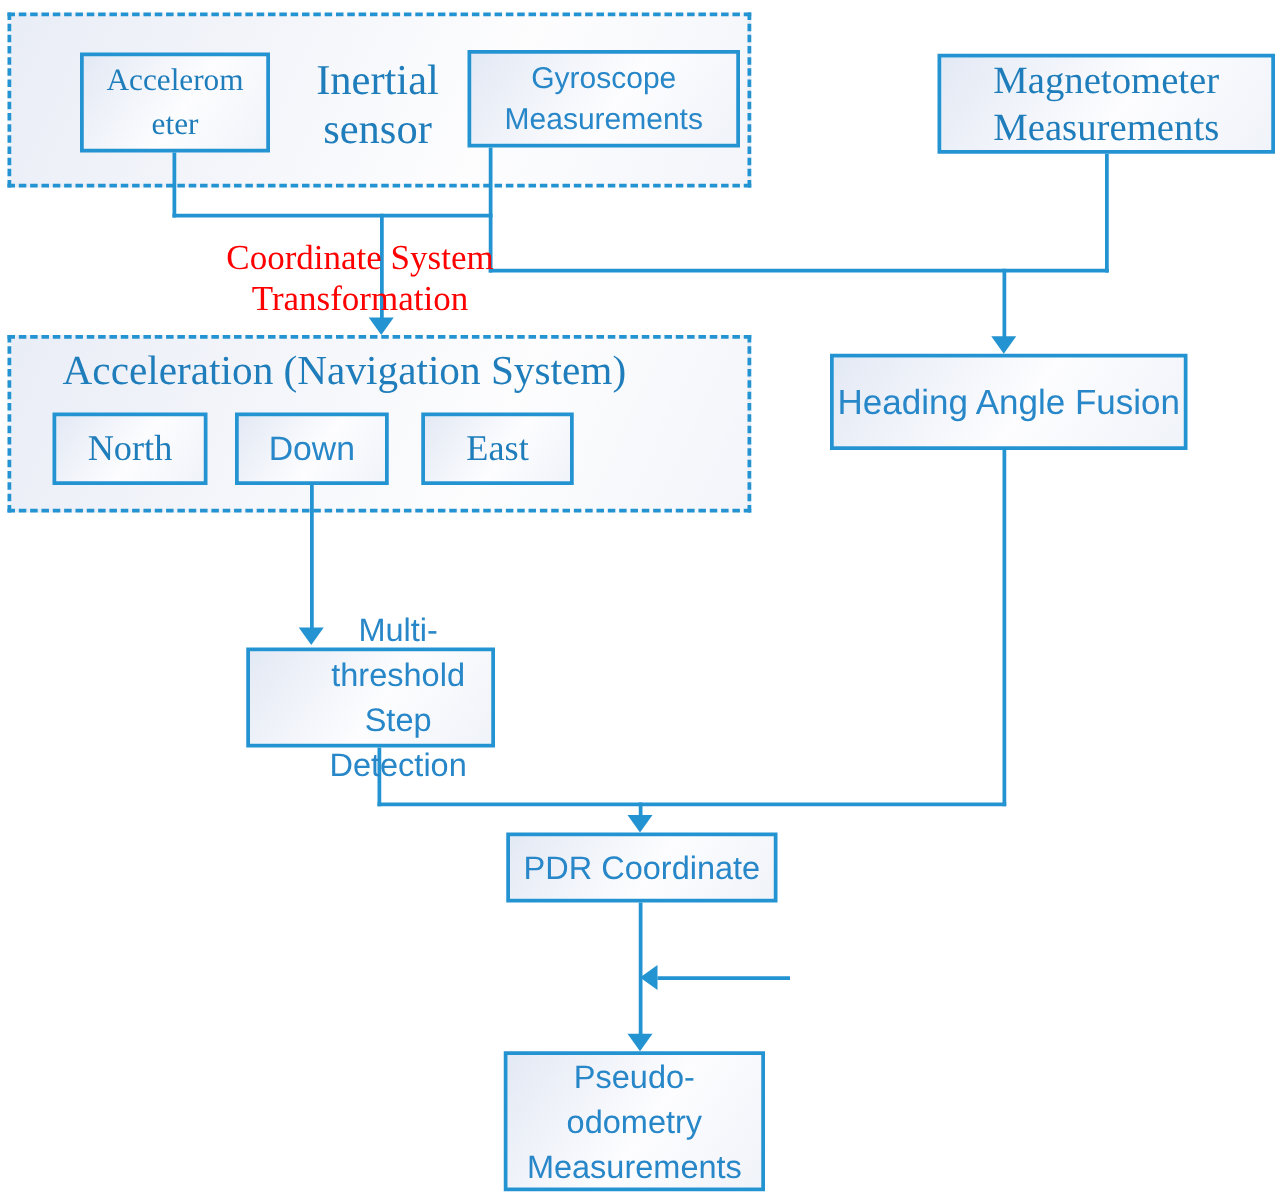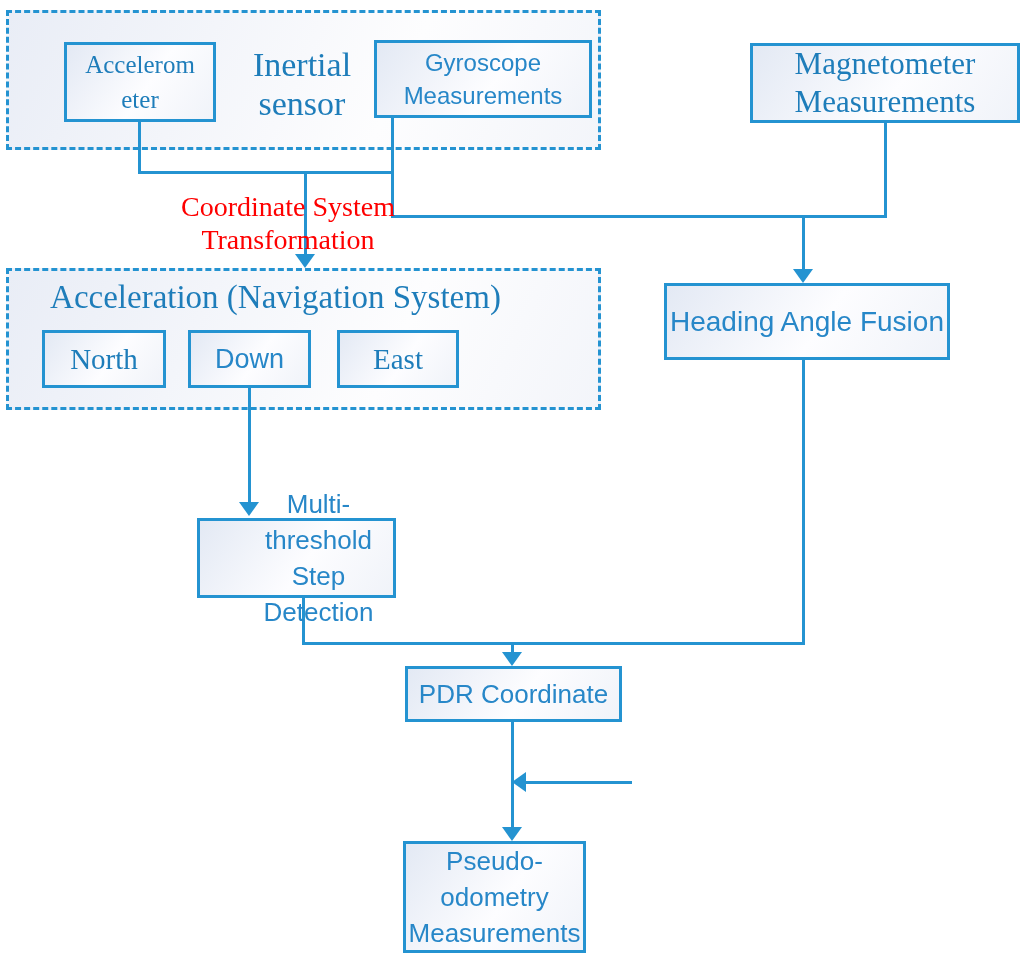--- a/index.html
+++ b/index.html
@@ -118,19 +118,19 @@
   <div class="box sans" style="left:197px;top:518px;width:199px;height:80px;font-size:26px;line-height:36px;padding-left:44px;">
     <span class="lbl">Multi-threshold
 Step Detection</span>
   </div>
 
   <div class="box sans" style="left:405px;top:666px;width:217px;height:56px;font-size:26px;">
     <span class="lbl">PDR Coordinate</span>
   </div>
 
 
-  <div class="box sans" style="left:403px;top:841px;width:183px;height:112px;font-size:26px;line-height:36px;">
+  <div class="box sans" style="left:403px;top:841px;width:209px;height:112px;font-size:26px;line-height:36px;">
     <span class="lbl">Pseudo-
 odometry
 Measurements</span>
   </div>
 
 </div>
 
 </body></html>

